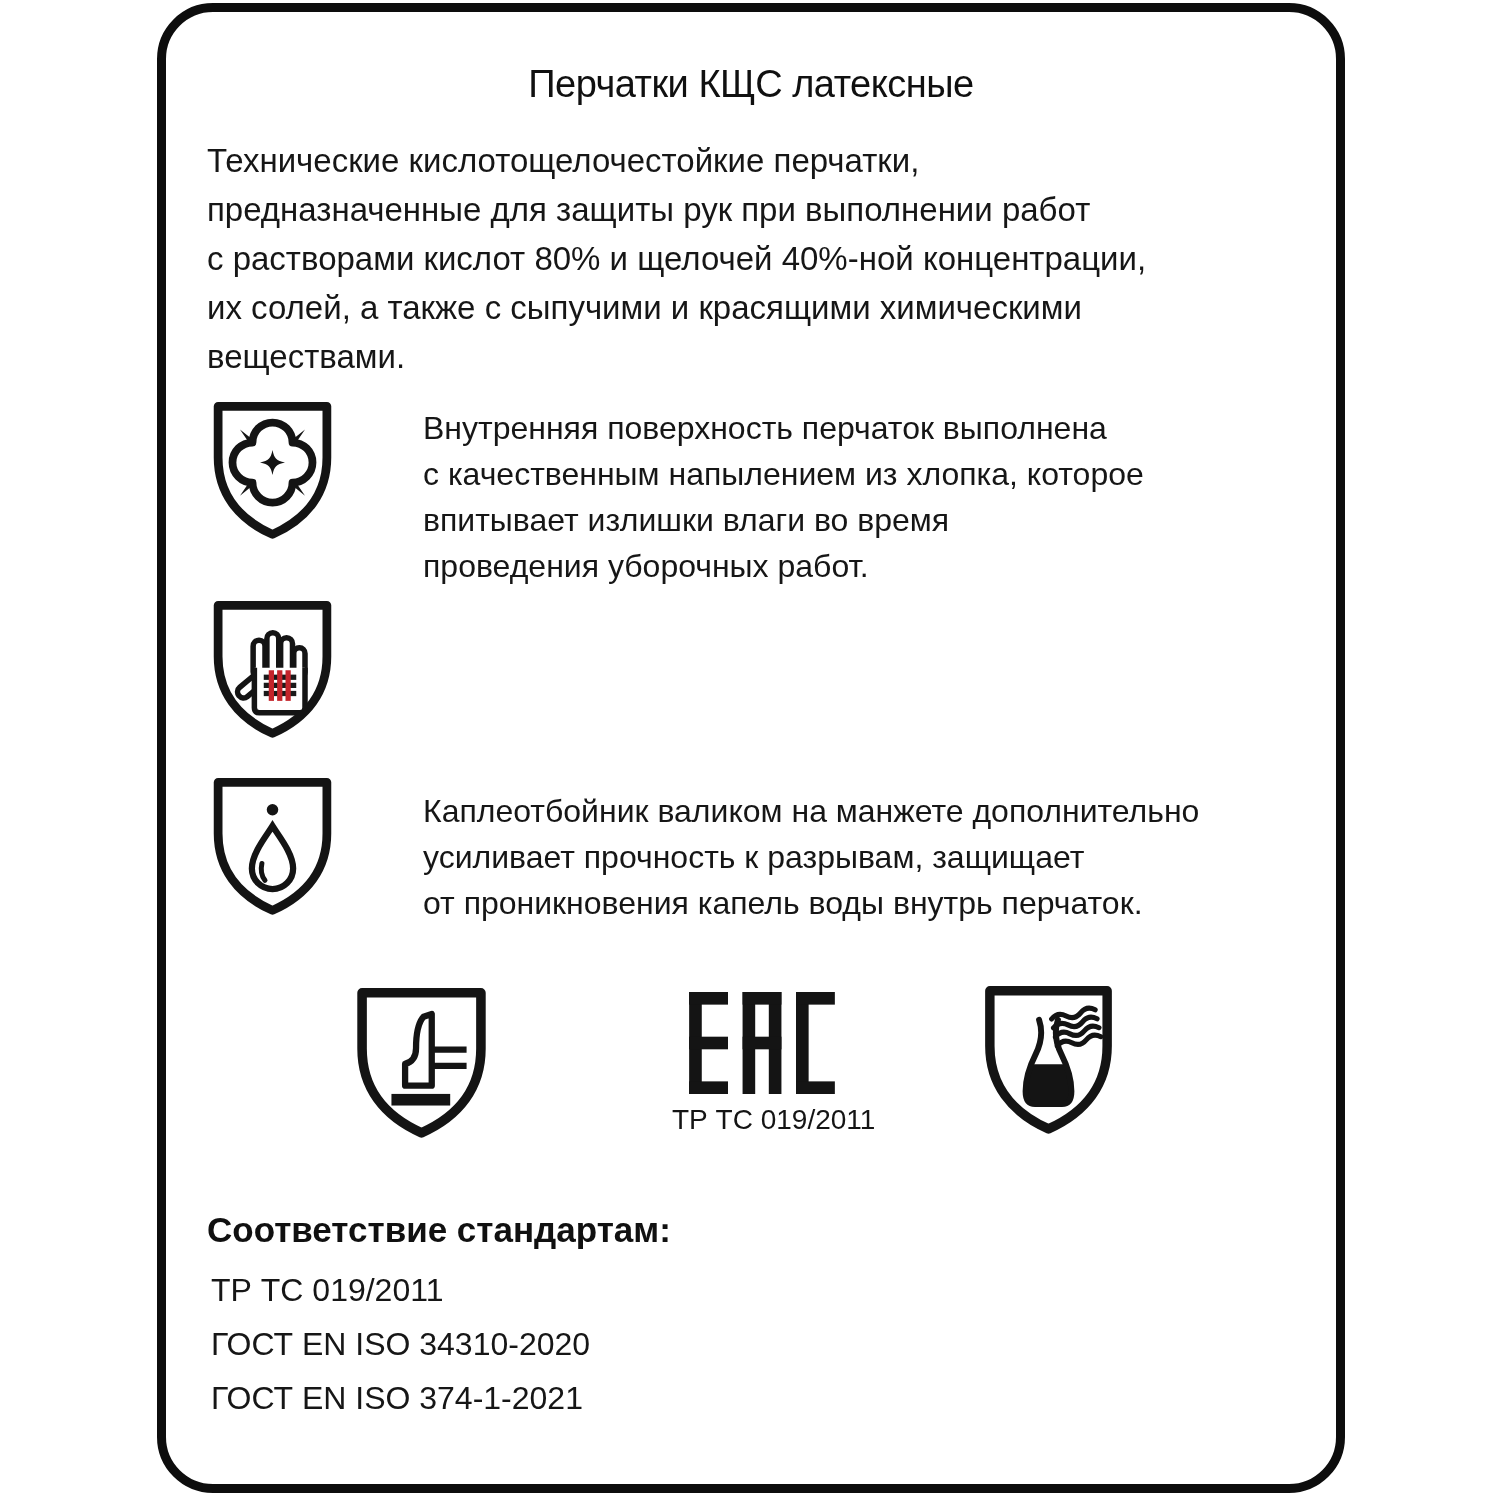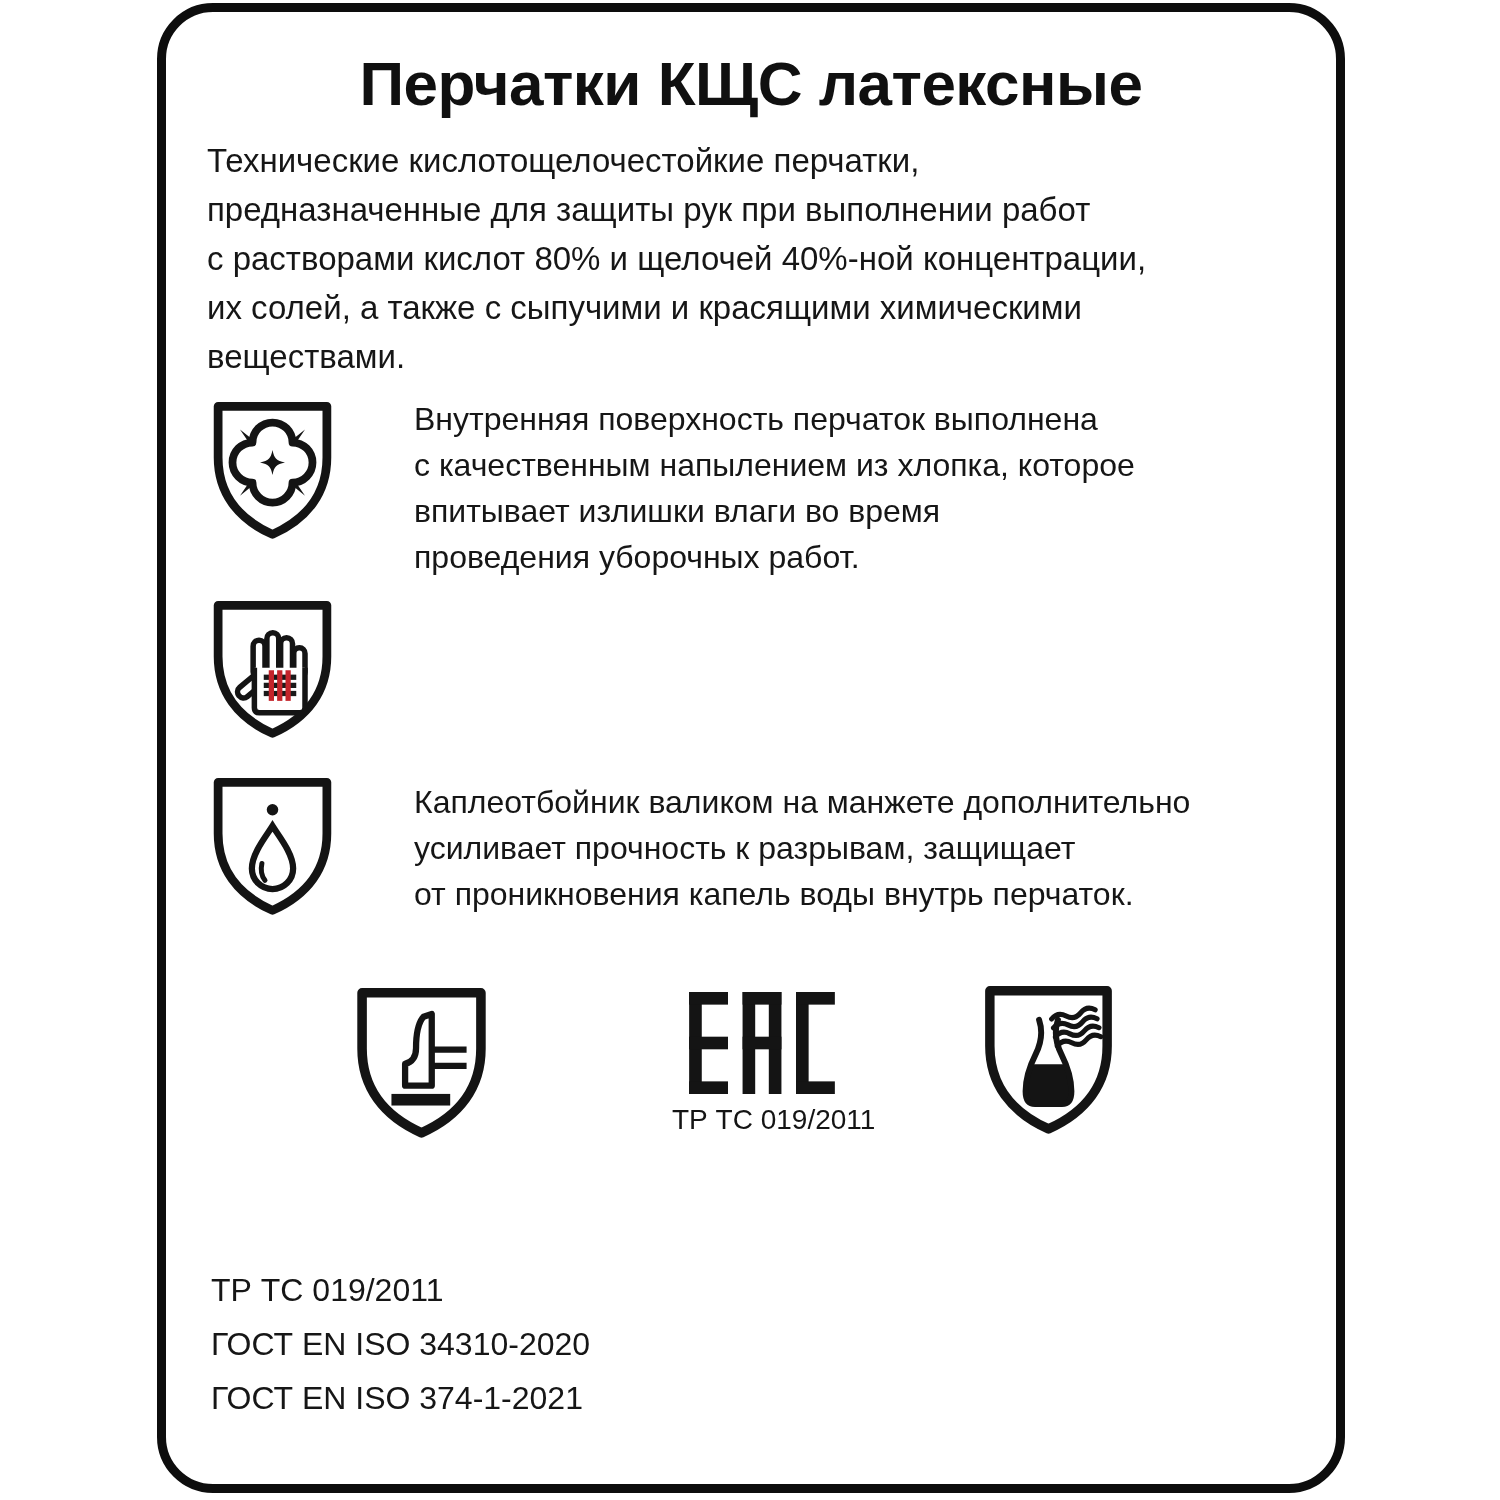--- a/index.html
+++ b/index.html
@@ -7,32 +7,32 @@
     width:1500px;height:1500px;background:#ffffff;position:relative;
     font-family:"Liberation Sans","DejaVu Sans",sans-serif;color:#141414;
     -webkit-font-smoothing:antialiased;
   }
   .card{
     position:absolute;left:157px;top:3px;width:1188px;height:1490px;
     box-sizing:border-box;border:9px solid #0d0d0d;border-radius:56px;background:#fff;
   }
   .title{
     position:absolute;top:44px;left:0;width:100%;text-align:center;
-    font-size:62px;line-height:56px;font-weight:700;letter-spacing:-0.5px;color:#101010;
+    font-size:38px;line-height:56px;font-weight:400;letter-spacing:-0.5px;color:#101010;
     margin:0;
   }
   .intro{
     position:absolute;left:29px;top:112px;width:1120px;
     font-size:33px;line-height:49px;white-space:pre-line;margin:12px;color:#161616;
   }
   .feature-icon{position:absolute;left:44px;width:125px;height:140px;}
   .fi1{top:388px}.fi2{top:587px}.fi3{top:764px}
   .feature-text{
     position:absolute;left:248px;width:915px;
-    font-size:32px;line-height:46px;white-space:pre-line;margin:0;color:#161616;
+    font-size:32px;line-height:46px;white-space:pre-line;margin:9px;color:#161616;
   }
   .ft1{top:384px}.ft2{top:593px}.ft3{top:767px}
   .cert-mech{position:absolute;left:184px;top:974px;width:143px;height:153px;}
   .cert-chem{position:absolute;left:812px;top:972px;width:141px;height:151px;}
   .cert-eac{position:absolute;left:506px;top:980px;width:180px;text-align:center;}
   .cert-eac .eac-label{
     display:block;margin-top:10px;font-size:28px;line-height:32px;white-space:nowrap;color:#141414;
   }
   .std-head{
     position:absolute;left:41px;top:1196px;margin:0;
@@ -136,19 +136,20 @@
         <path d="M 54 22 q 5.5 -4.5 11 0 q 5.5 4.5 11 0 q 5.5 -4.5 11 0"></path>
         <path d="M 54 28.8 q 5.5 -4.5 11 0 q 5.5 4.5 11 0 q 5.5 -4.5 11 0"></path>
         <path d="M 54 35.6 q 5.5 -4.5 11 0 q 5.5 4.5 11 0 q 5.5 -4.5 11 0"></path>
         <path d="M 54 42.4 q 5.5 -4.5 11 0 q 5.5 4.5 11 0 q 5.5 -4.5 11 0"></path>
       </g>
       <path d="M 37.5 59.5 L 62.5 59.5 C 64.8 66.5 66.5 74 66.5 80 C 66.5 85.5 64.5 88.5 59.5 88.5 L 40.5 88.5 C 35.5 88.5 33.5 85.5 33.5 80 C 33.5 74 35.2 66.5 37.5 59.5 Z" fill="#141414"></path>
       <path d="M 43 26.5 C 45.5 34 45 43 40.5 52 C 36 61 33 71 33 79.5 C 33 86 35 89 40 89 L 60 89 C 65 89 67 86 67 79.5 C 67 71 64 61 59.5 52 C 55 43 54.5 34 57 26.5" fill="none" stroke="#141414" stroke-width="4.4" stroke-linecap="round"></path>
     </svg>
   </div>
 
+  <h2 class="std-head">Соответствие стандартам:</h2>
   <div class="std-items">
     <p>ТР ТС 019/2011</p>
     <p>ГОСТ EN ISO 34310-2020</p>
     <p>ГОСТ EN ISO 374-1-2021</p>
   </div>
 
 </div>
 
 </body></html>

